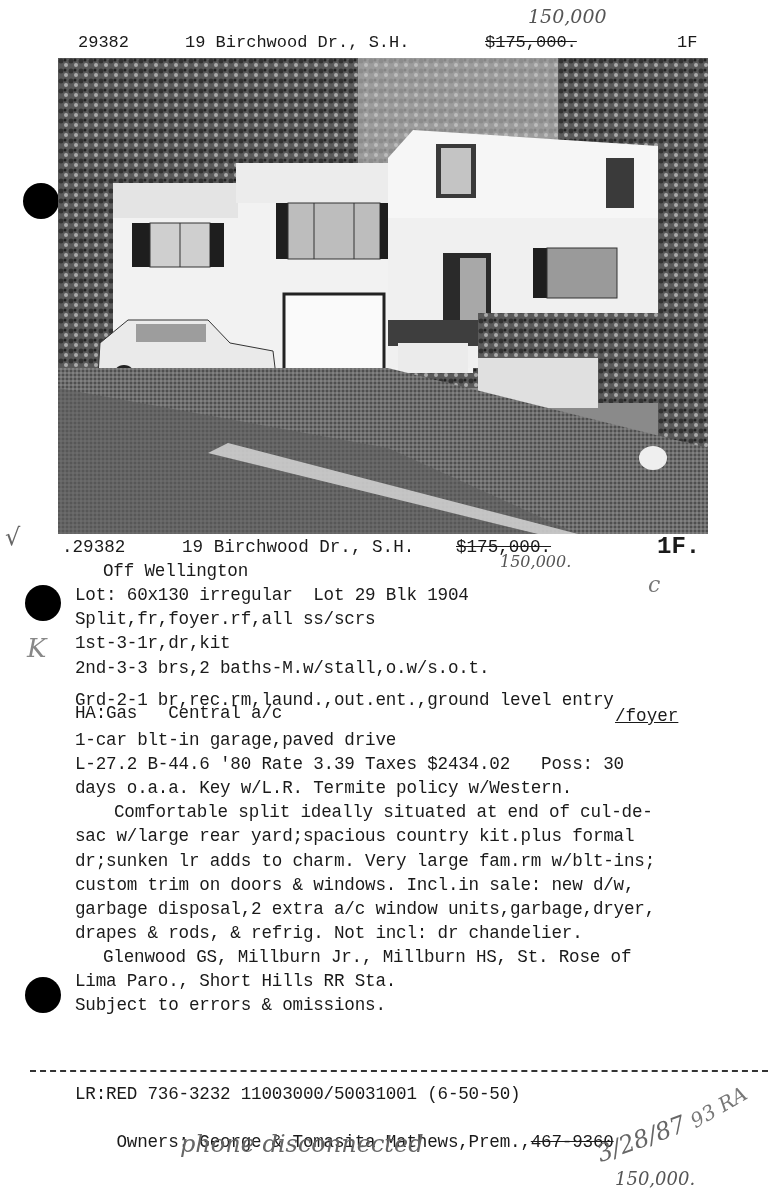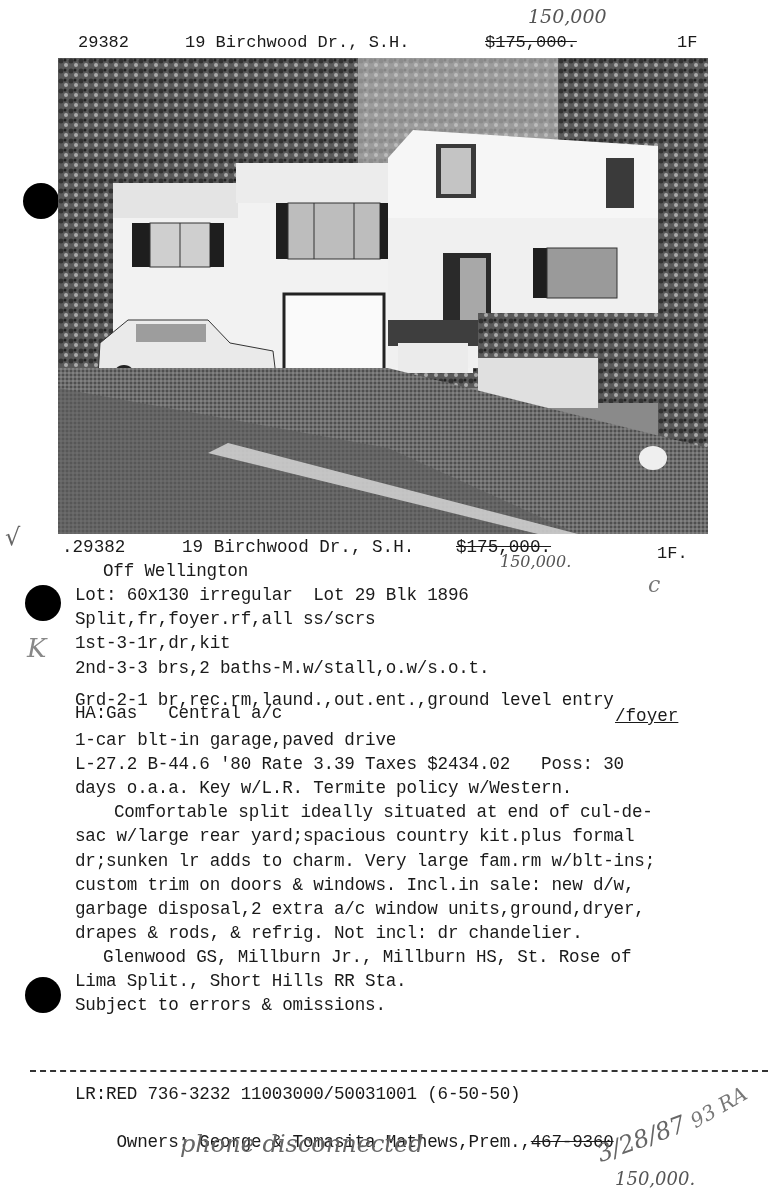--- a/index.html
+++ b/index.html
@@ -105,43 +105,43 @@
 
 <span class="hand" style="left:5px; top:523px; font-size:24px; color:#666;">√</span>
 <span class="hand" style="left:27px; top:633px; font-size:26px; color:#888;">K</span>
 <span class="hand" style="left:648px; top:572px; font-size:22px; color:#777;">c</span>
 
 <div>
   <span class="abs mono" style="left:62px; top:537px; font-size:17.6px;">.29382</span>
   <span class="abs mono" style="left:182px; top:537px; font-size:17.6px;">19 Birchwood Dr., S.H.</span>
   <span class="abs mono strike" style="left:456px; top:537px; font-size:17.6px;">$175,000.</span>
   <span class="hand" style="left:500px; top:552px; font-size:16px;">150,000.</span>
-  <span class="abs mono" style="left:657px; top:544px; font-size:17px;">1F.</span>
+  <span class="abs mono" style="left:657px; top:533px; font-size:24px;font-weight:bold;">1F.</span>
 </div>
 
 <div>
   <div class="card-line mono" style="top:559px;margin-left:28px;">Off Wellington</div>
-  <div class="card-line mono" style="top:583px;">Lot: 60x130 irregular  Lot 29 Blk 1896</div>
+  <div class="card-line mono" style="top:583px;">Lot: 60x130 irregular  Lot 29 Blk 1904</div>
   <div class="card-line mono" style="top:607px;">Split,fr,foyer.rf,all ss/scrs</div>
   <div class="card-line mono" style="top:631px;">1st-3-1r,dr,kit</div>
   <div class="card-line mono" style="top:656px;">2nd-3-3 brs,2 baths-M.w/stall,o.w/s.o.t.</div>
   <div class="card-line mono" style="top:652px;margin-top:36px;">Grd-2-1 br,rec.rm,laund.,out.ent.,ground level entry</div>
   <div class="card-line mono" style="top:701px;">HA:Gas   Central a/c</div>
   <span class="abs mono underline" style="left:615px; top:704px; font-size:17.6px; line-height:24.3px;">/foyer</span>
   <div class="card-line mono" style="top:728px;">1-car blt-in garage,paved drive</div>
   <div class="card-line mono" style="top:752px;">L-27.2 B-44.6 '80 Rate 3.39 Taxes $2434.02   Poss: 30</div>
   <div class="card-line mono" style="top:776px;">days o.a.a. Key w/L.R. Termite policy w/Western.</div>
   <div class="card-line mono" style="top:800px;margin-left:39px;">Comfortable split ideally situated at end of cul-de-</div>
   <div class="card-line mono" style="top:824px;">sac w/large rear yard;spacious country kit.plus formal</div>
   <div class="card-line mono" style="top:849px;">dr;sunken lr adds to charm. Very large fam.rm w/blt-ins;</div>
   <div class="card-line mono" style="top:873px;">custom trim on doors &amp; windows. Incl.in sale: new d/w,</div>
-  <div class="card-line mono" style="top:897px;">garbage disposal,2 extra a/c window units,ground,dryer,</div>
+  <div class="card-line mono" style="top:897px;">garbage disposal,2 extra a/c window units,garbage,dryer,</div>
   <div class="card-line mono" style="top:921px;">drapes &amp; rods, &amp; refrig. Not incl: dr chandelier.</div>
   <div class="card-line mono" style="top:945px;margin-left:28px;">Glenwood GS, Millburn Jr., Millburn HS, St. Rose of</div>
-  <div class="card-line mono" style="top:969px;">Lima Split., Short Hills RR Sta.</div>
+  <div class="card-line mono" style="top:969px;">Lima Paro., Short Hills RR Sta.</div>
   <div class="card-line mono" style="top:993px;text-align:center;">Subject to errors &amp; omissions.</div>
 </div>
 
 <div class="divider"></div>
 
 <div>
   <div class="card-line mono" style="top:1082px;">LR:RED 736-3232 11003000/50031001 (6-50-50)</div>
   <div class="card-line mono" style="top:1106px;">
     <span>Owners: George &amp; Tomasita Mathews,Prem.,</span><span class="strike">467-9360</span>
   </div>

